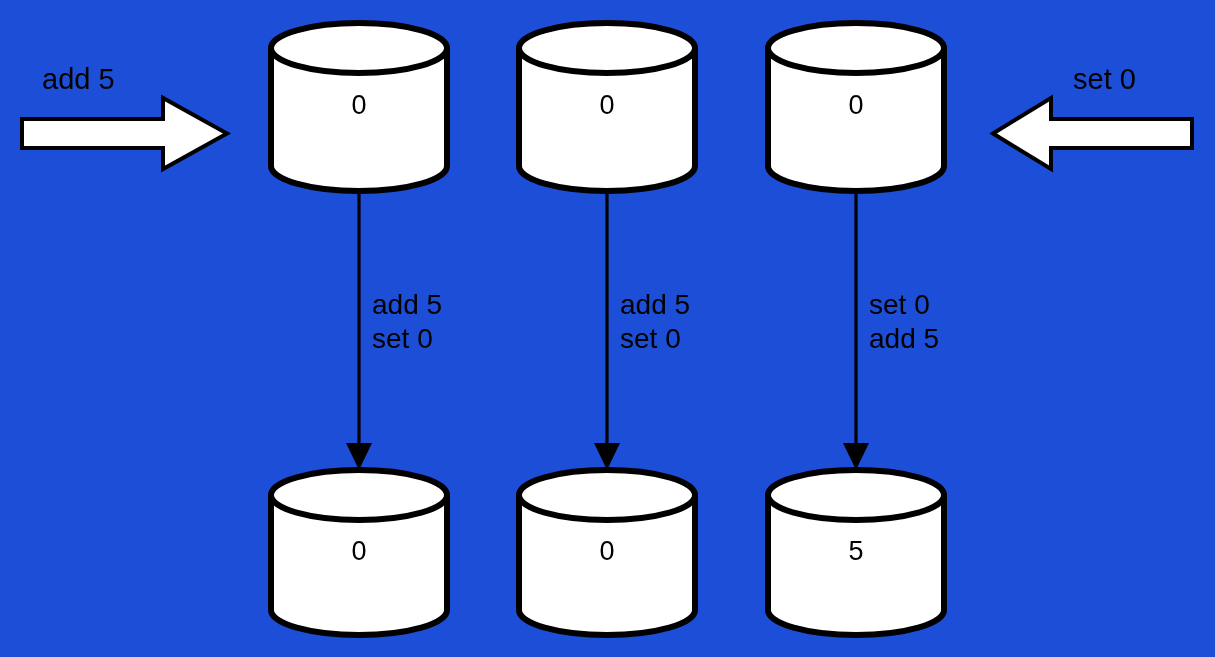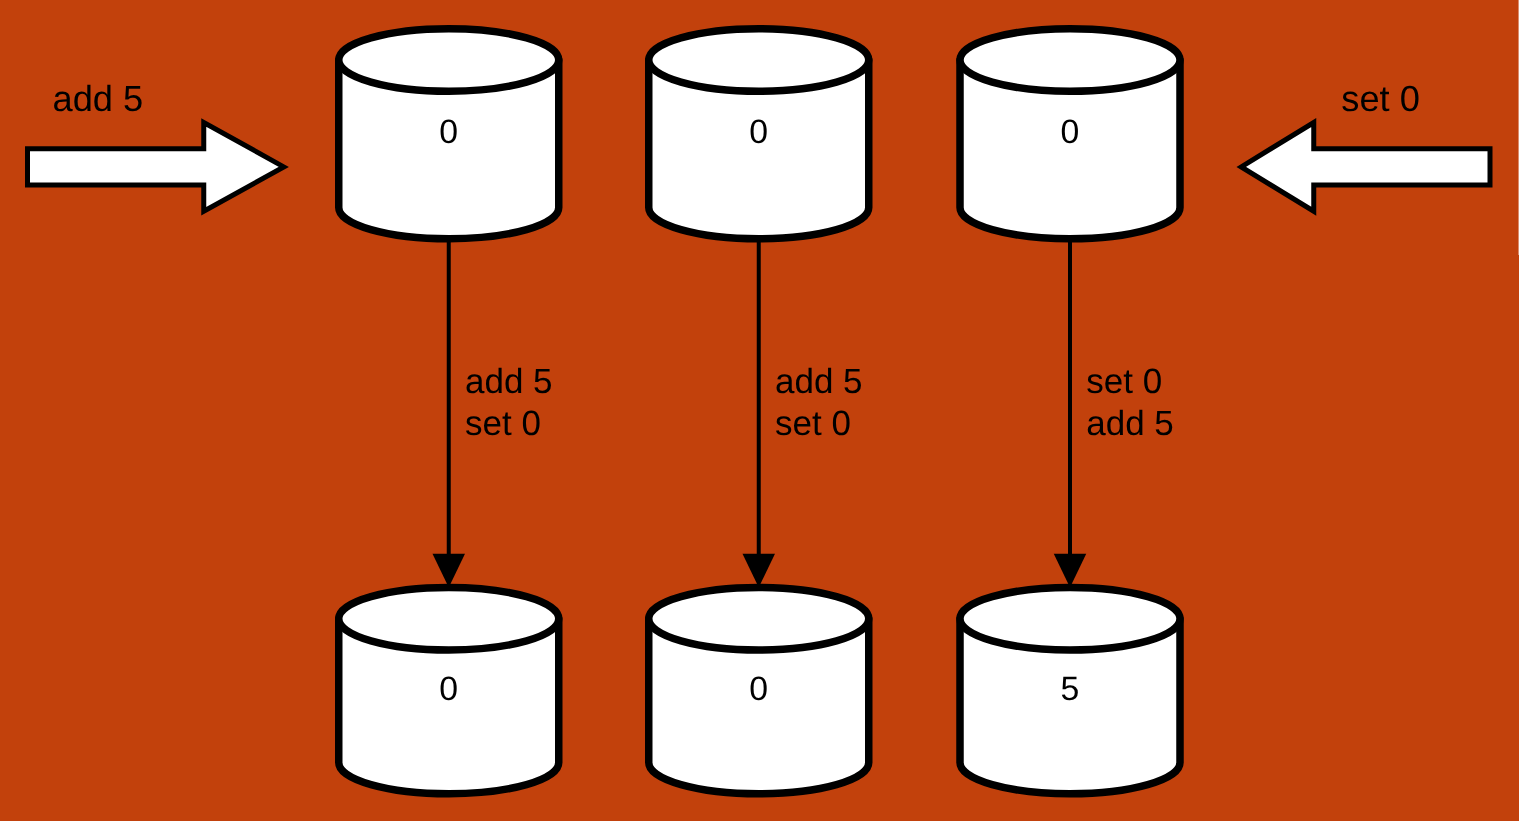--- a/index.html
+++ b/index.html
@@ -7,21 +7,21 @@
     padding: 0;
     background: #ffffff;
   }
   body {
     font-family: "Liberation Sans", sans-serif;
   }
   #canvas {
     position: relative;
     width: 1215px;
     height: 657px;
-    background: #c2410c;
+    background: #1d4ed8;
     overflow: hidden;
   }
   #diagram-svg {
     position: absolute;
     left: 0;
     top: 0;
     width: 1215px;
     height: 657px;
   }
   .db-text {

